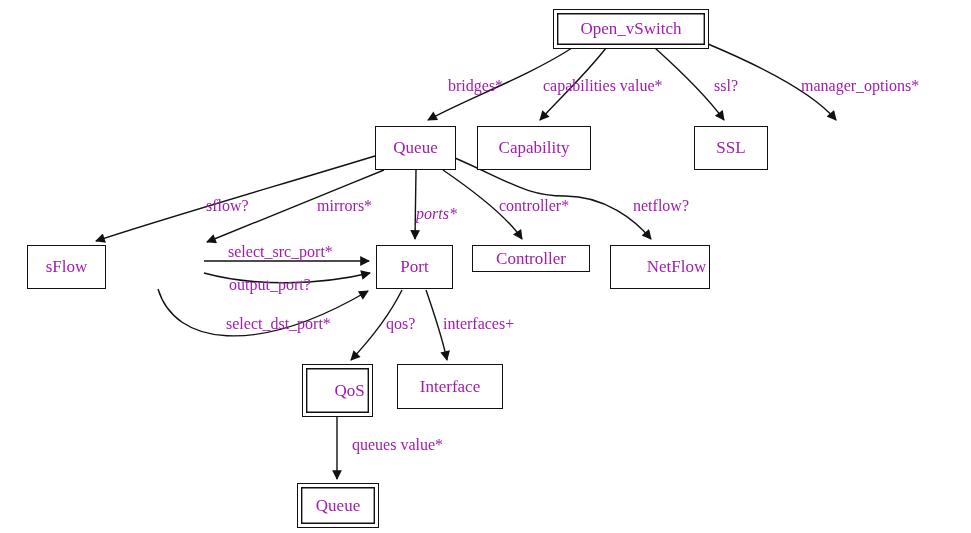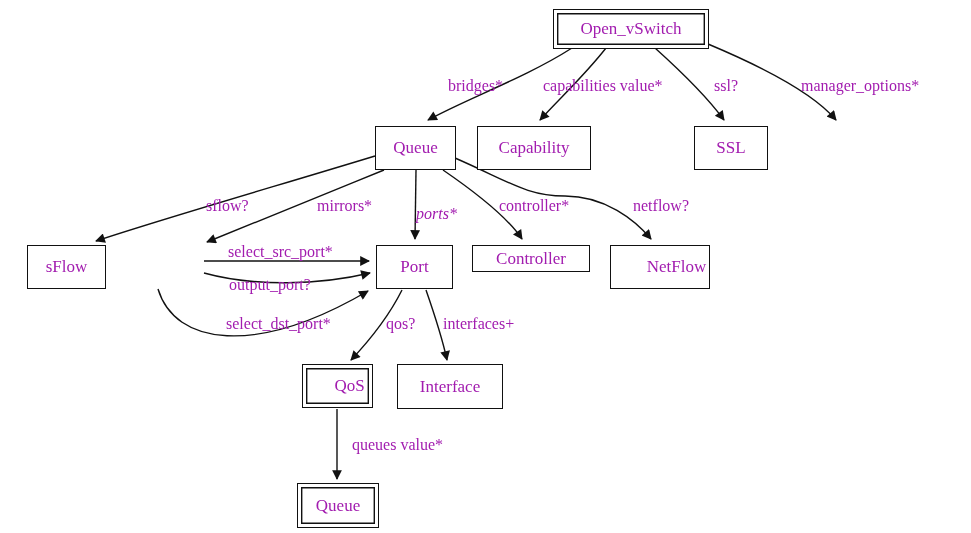--- a/index.html
+++ b/index.html
@@ -76,21 +76,21 @@
   </svg>
 
   <div class="node double" style="left:553px; top:9px; width:156px; height:40px;">Open_vSwitch</div>
   <div class="node" style="left:375px; top:126px; width:81px; height:44px;">Queue</div>
   <div class="node" style="left:477px; top:126px; width:114px; height:44px;">Capability</div>
   <div class="node" style="left:694px; top:126px; width:74px; height:44px;">SSL</div>
   <div class="node" style="left:27px; top:245px; width:79px; height:44px;">sFlow</div>
   <div class="node" style="left:376px; top:245px; width:77px; height:44px;">Port</div>
   <div class="node" style="left:472px; top:245px; width:118px; height:27px;">Controller</div>
   <div class="node" style="left:610px; top:245px; width:100px; height:44px;padding-left:33px;">NetFlow</div>
-  <div class="node double" style="left:302px; top:364px; width:71px; height:44px;padding-left:24px;">QoS</div>
+  <div class="node double" style="left:302px; top:364px; width:71px; height:53px;padding-left:24px;">QoS</div>
   <div class="node" style="left:397px; top:364px; width:106px; height:45px;">Interface</div>
   <div class="node double" style="left:297px; top:483px; width:82px; height:45px;">Queue</div>
 
   <div class="edge-label" style="left:448px; top:78px;">bridges*</div>
   <div class="edge-label" style="left:543px; top:78px;">capabilities value*</div>
   <div class="edge-label" style="left:714px; top:78px;">ssl?</div>
   <div class="edge-label" style="left:801px; top:78px;">manager_options*</div>
   <div class="edge-label" style="left:206px; top:198px;">sflow?</div>
   <div class="edge-label" style="left:317px; top:198px;">mirrors*</div>
   <div class="edge-label" style="left:416px; top:206px;font-style:italic;">ports*</div>

